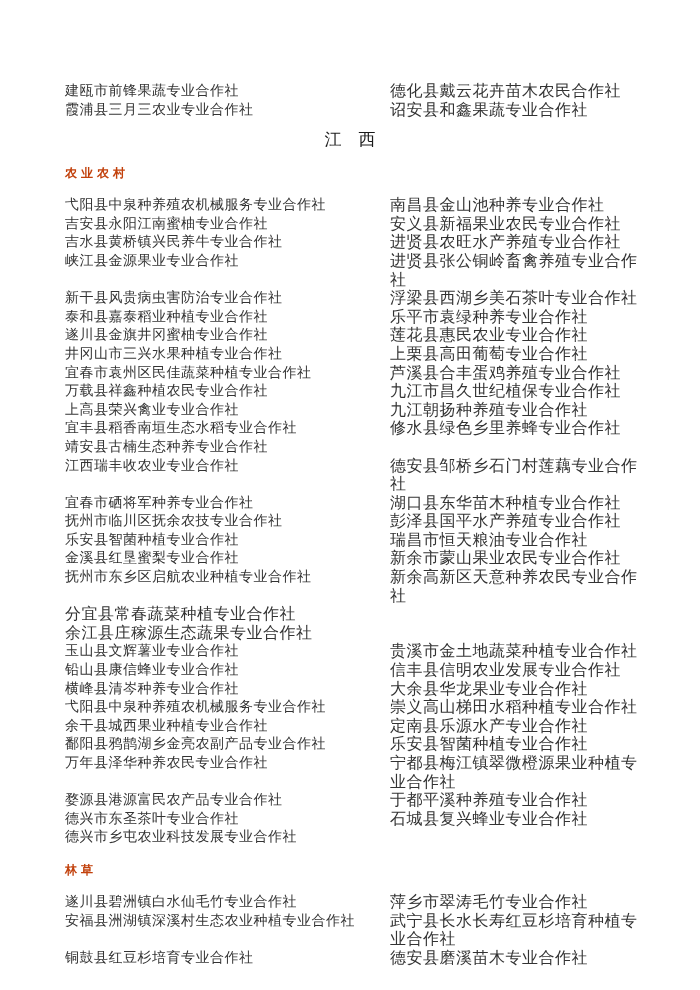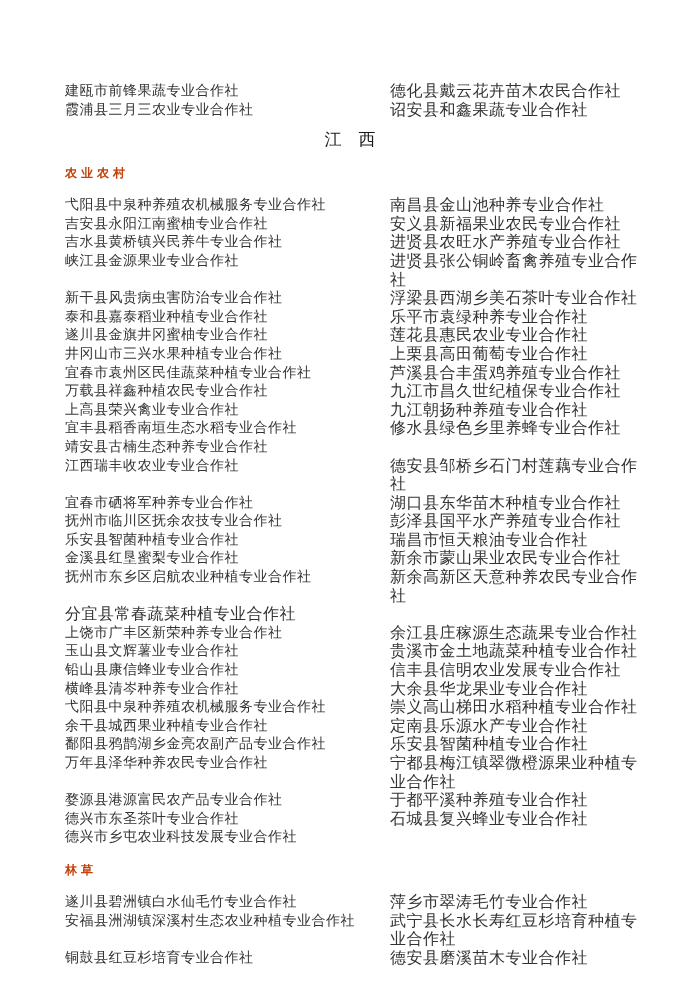--- a/index.html
+++ b/index.html
@@ -145,21 +145,20 @@
           <div class="cell-r">新余市蒙山果业农民专业合作社</div>
         </div>
         <div class="coop-row">
           <div class="cell-l">抚州市东乡区启航农业种植专业合作社</div>
           <div class="cell-r">新余高新区天意种养农民专业合作社</div>
         </div>
         <div class="coop-row">
           <div class="cell-r">分宜县常春蔬菜种植专业合作社</div>
         </div>
         <div class="coop-row">
-          <div class="cell-l">上饶市广丰区新荣种养专业合作社</div>
           <div class="cell-r">余江县庄稼源生态蔬果专业合作社</div>
         </div>
         <div class="coop-row">
           <div class="cell-l">玉山县文辉薯业专业合作社</div>
           <div class="cell-r">贵溪市金土地蔬菜种植专业合作社</div>
         </div>
         <div class="coop-row">
           <div class="cell-l">铅山县康信蜂业专业合作社</div>
           <div class="cell-r">信丰县信明农业发展专业合作社</div>
         </div>

